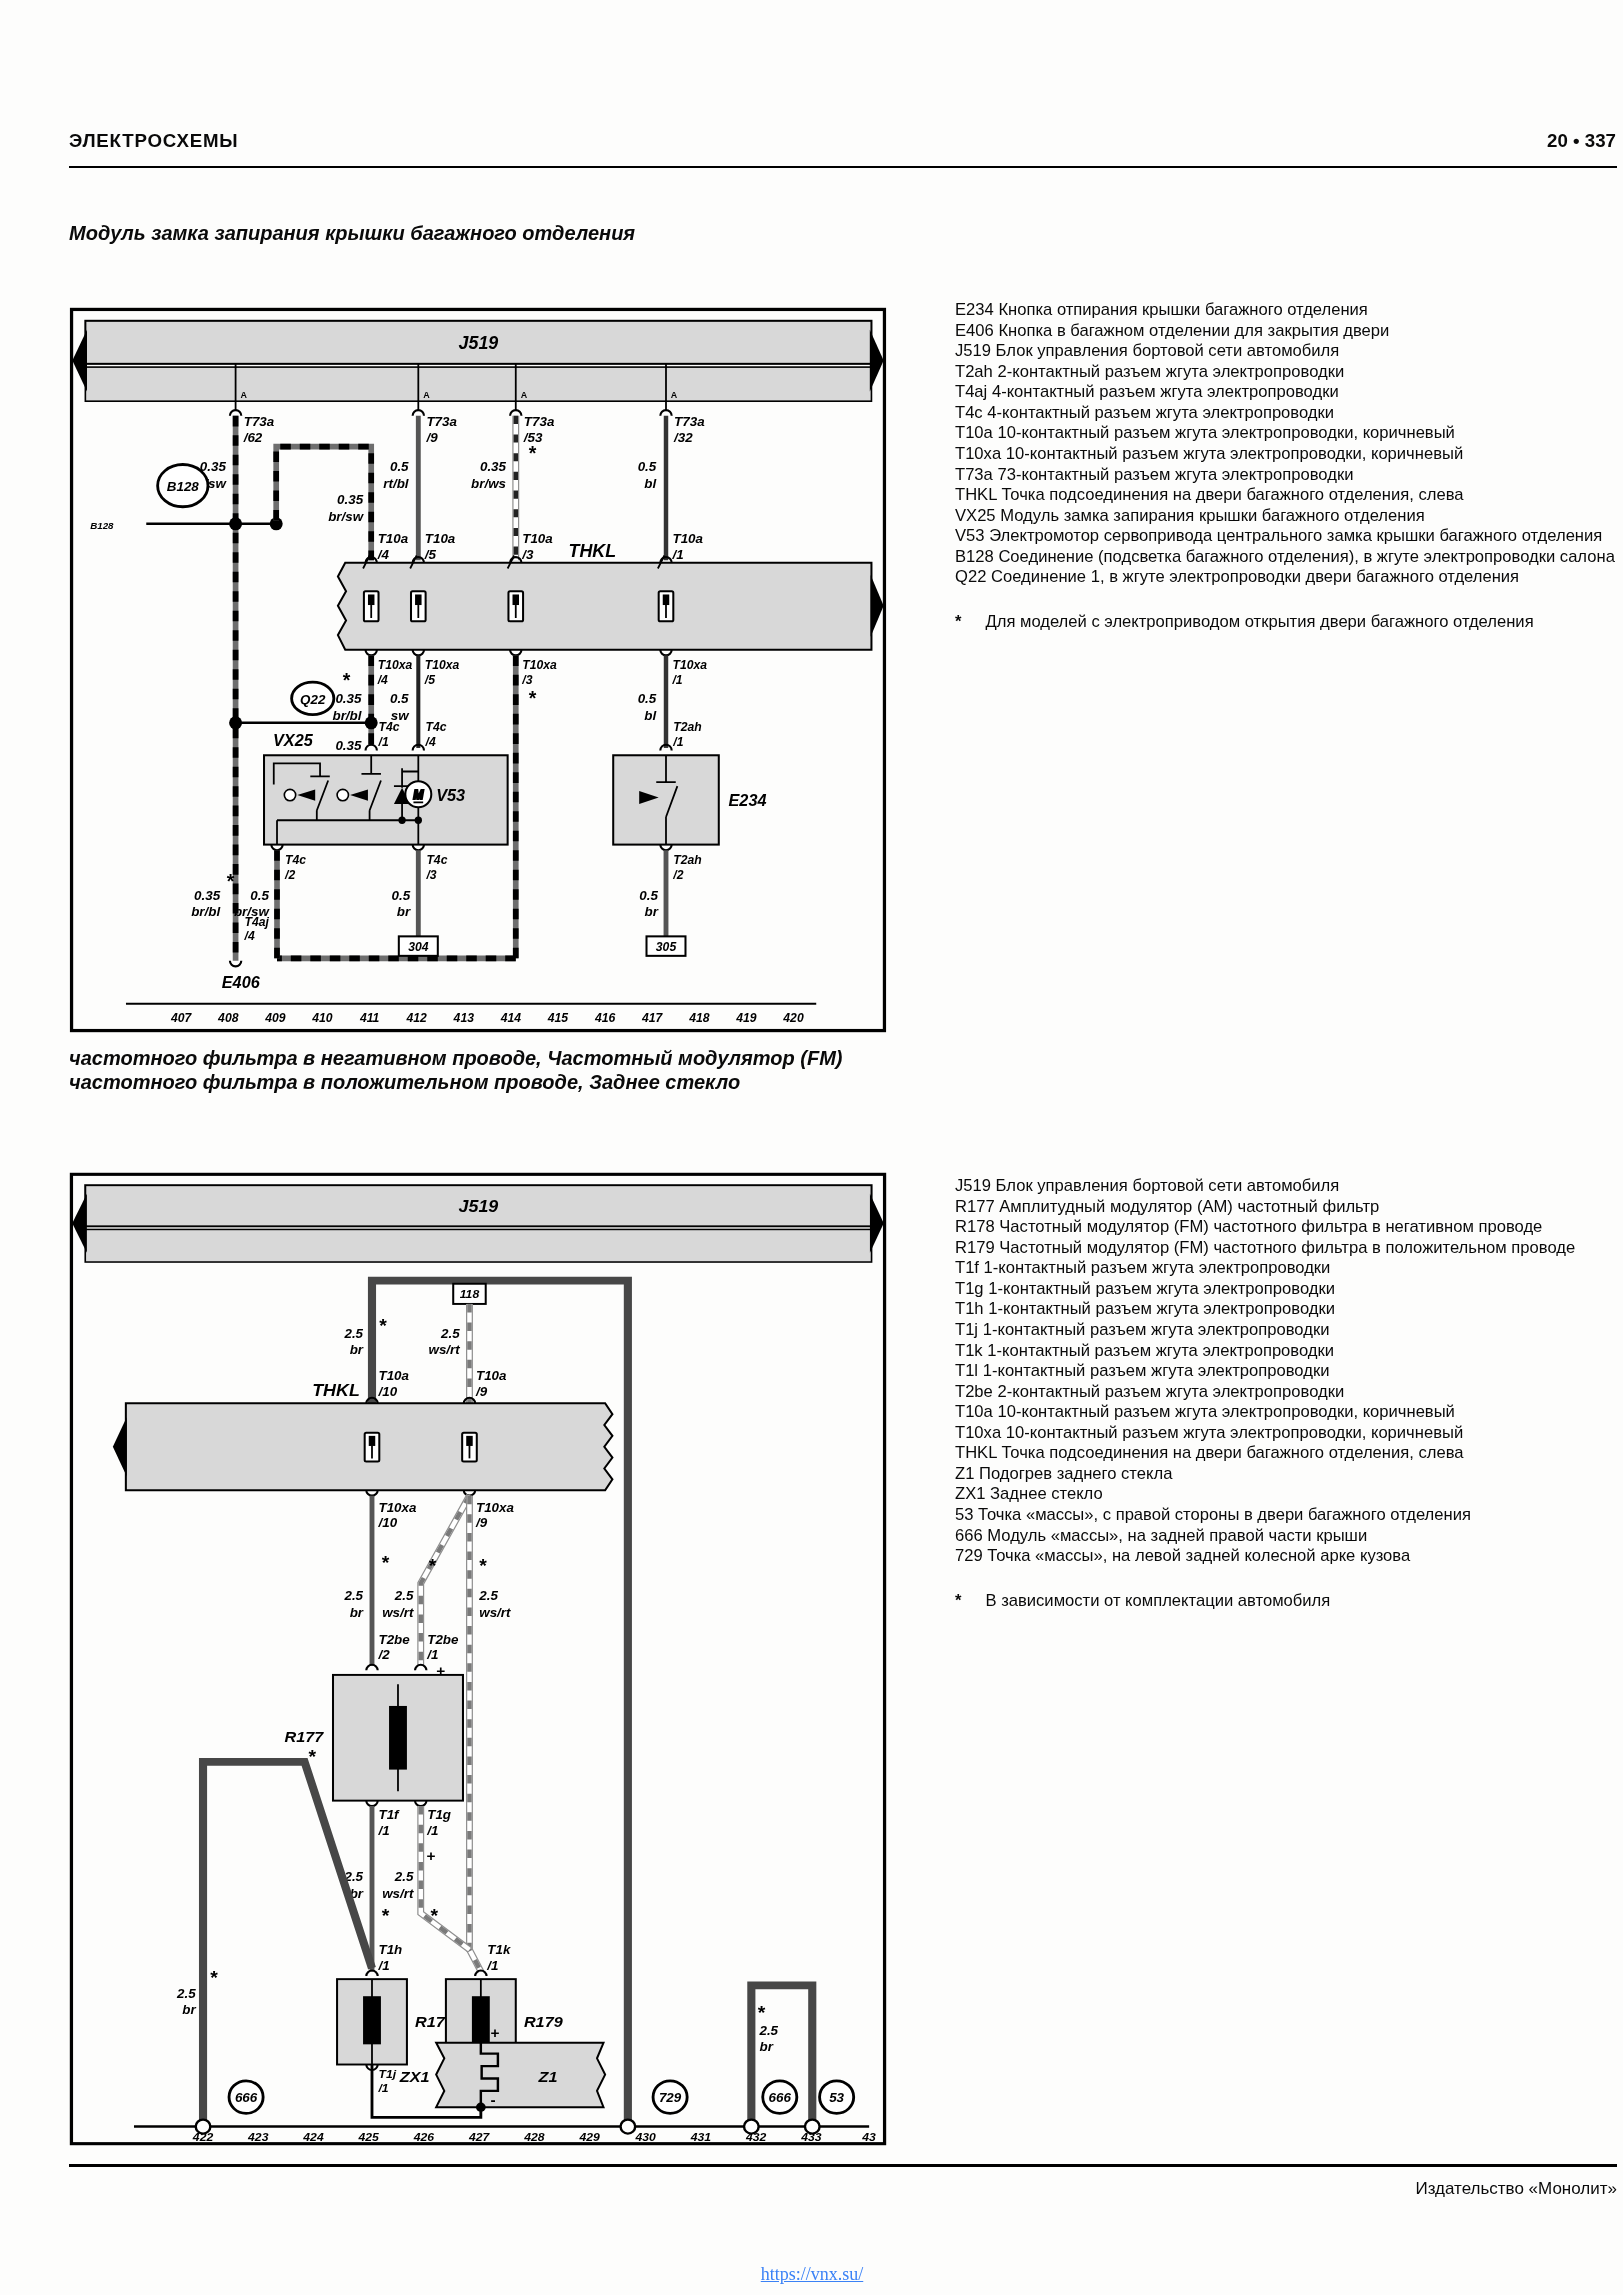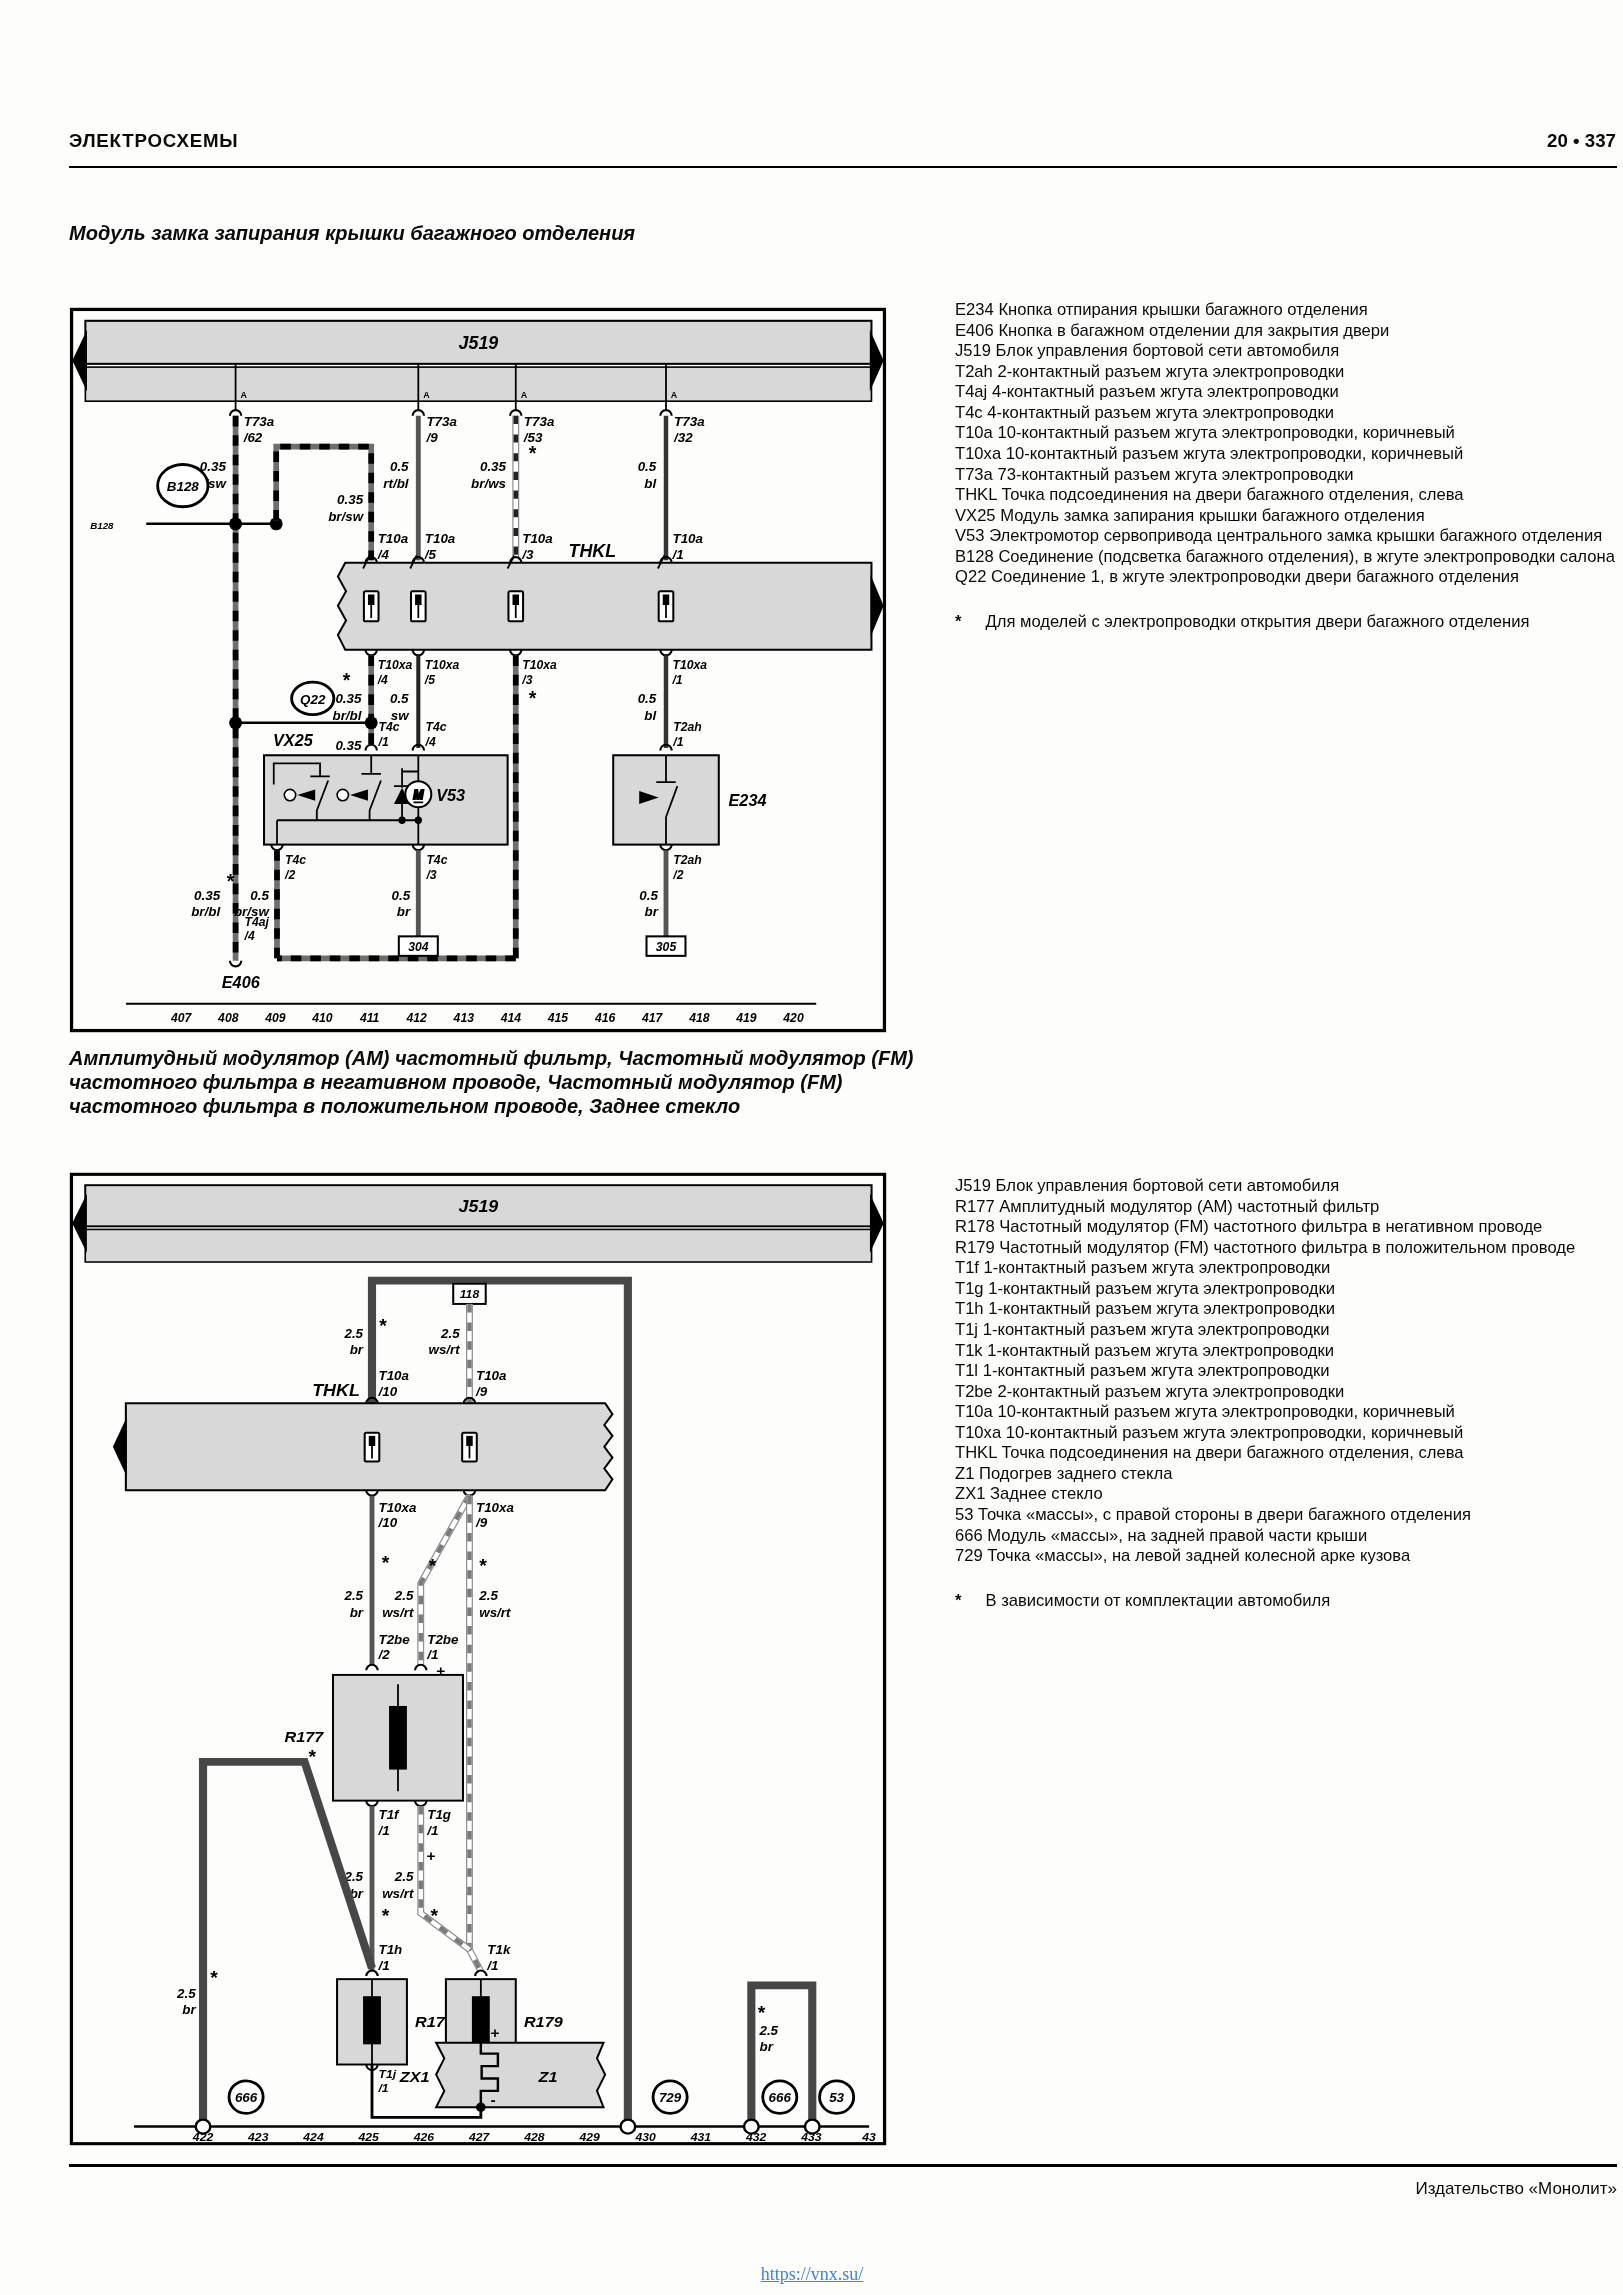--- a/index.html
+++ b/index.html
@@ -320,26 +320,25 @@
     <div class="lg-row"><span>T10a</span> <span>10-контактный разъем жгута электропроводки, коричневый</span></div>
     <div class="lg-row"><span>T10xa</span> <span>10-контактный разъем жгута электропроводки, коричневый</span></div>
     <div class="lg-row"><span>T73a</span> <span>73-контактный разъем жгута электропроводки</span></div>
     <div class="lg-row"><span>THKL</span> <span>Точка подсоединения на двери багажного отделения, слева</span></div>
     <div class="lg-row"><span>VX25</span> <span>Модуль замка запирания крышки багажного отделения</span></div>
     <div class="lg-row"><span>V53</span> <span>Электромотор сервопривода центрального замка крышки багажного отделения</span></div>
     <div class="lg-row"><span>B128</span> <span>Соединение (подсветка багажного отделения), в жгуте электропроводки салона</span></div>
     <div class="lg-row"><span>Q22</span> <span>Соединение 1, в жгуте электропроводки двери багажного отделения</span></div>
     <div class="lg-note">
         <span class="mark">*</span>
-        <span>Для моделей с электропроводки открытия двери багажного отделения</span>
+        <span>Для моделей с электроприводом открытия двери багажного отделения</span>
       </div>
   </div>
 
   <div class="abs sec-title" id="title2">
-    <div>Амплитудный модулятор (AM) частотный фильтр, Частотный модулятор (FM)</div>
     <div>частотного фильтра в негативном проводе, Частотный модулятор (FM)</div>
     <div>частотного фильтра в положительном проводе, Заднее стекло</div>
   </div>
 
   <svg class="abs" style="left:69px;top:1172px;" width="818" height="974" viewBox="0 0 1007 1255" preserveAspectRatio="none">
     <rect class="brd" x="3" y="3" width="1001" height="1249"></rect>
     <g>
       <rect class="bus" x="20" y="17" width="968" height="53"></rect>
       <rect class="band2" x="20" y="74" width="968" height="42"></rect>
       <polygon class="arr" points="4,66 22,28 22,104"></polygon>

